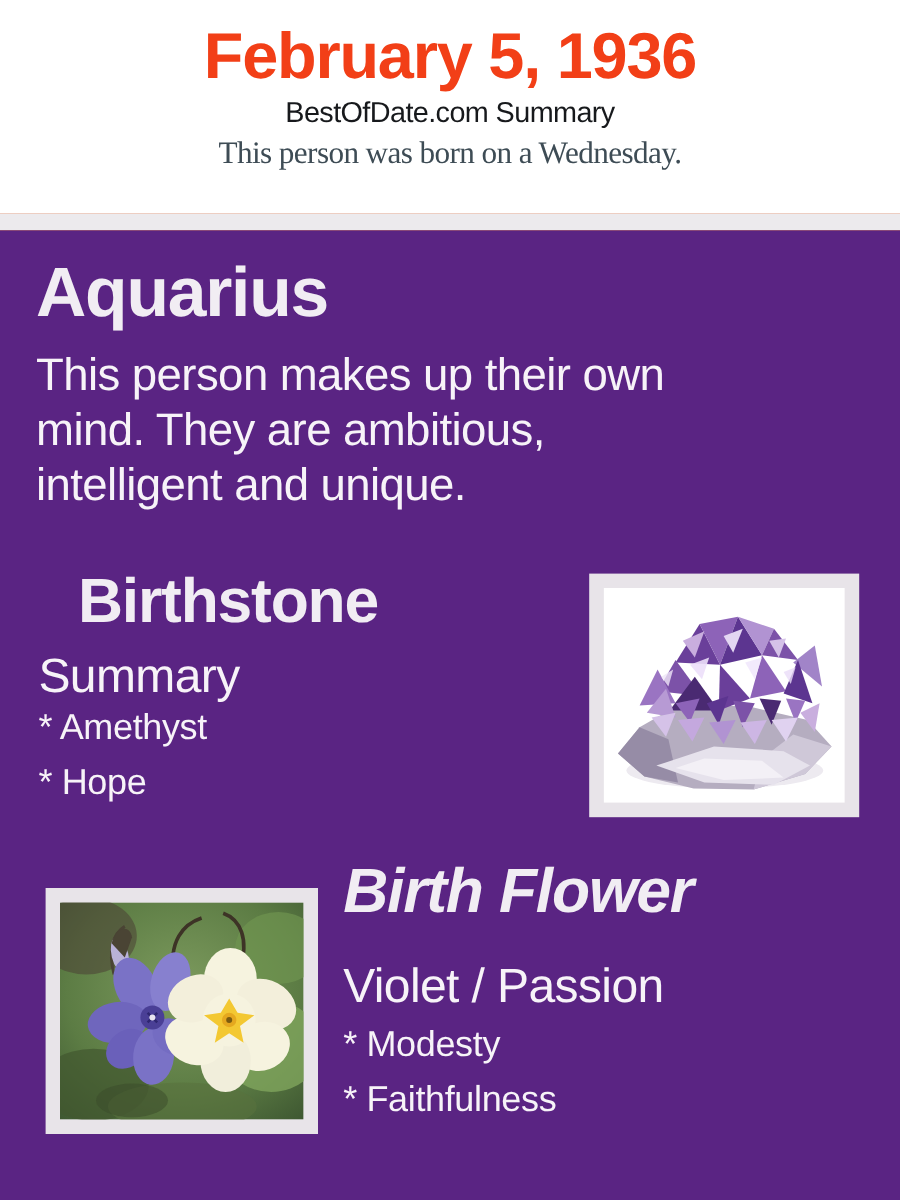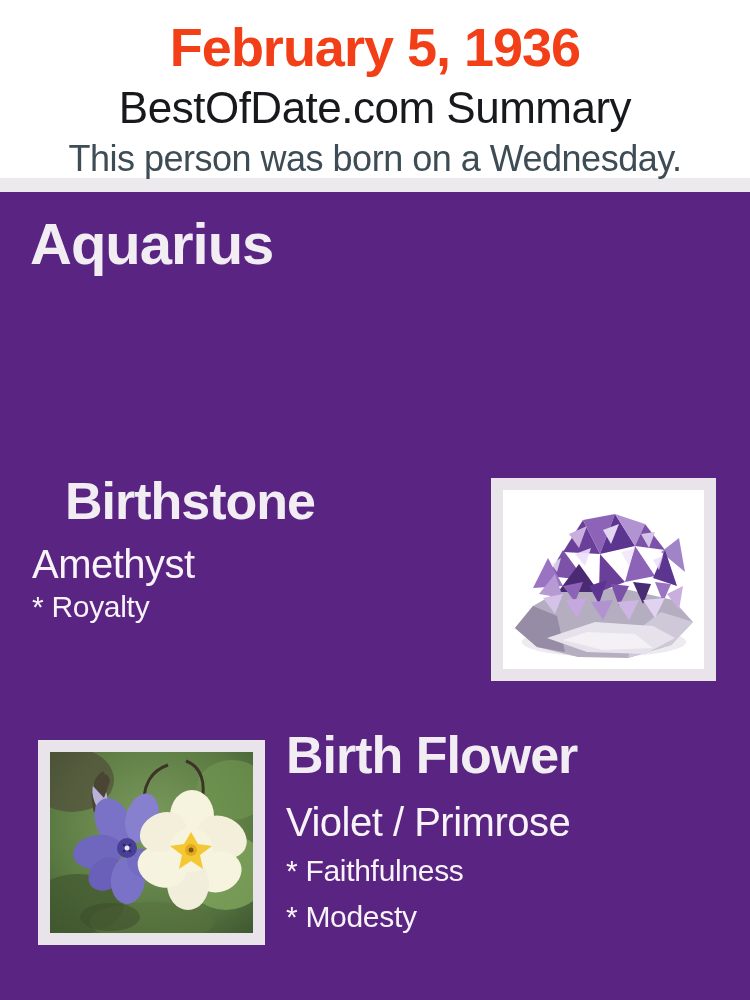--- a/index.html
+++ b/index.html
@@ -7,26 +7,26 @@
     position:relative;width:750px;height:1000px;overflow:hidden;
     background:#c2410c;font-family:"Liberation Sans","DejaVu Sans",sans-serif;
   }
   
   .header{position:relative;width:750px;height:178px;background:#ffffff;text-align:center;}
   .date-title{
     padding-top:16px;font-size:54px;font-weight:700;letter-spacing:-1px;
     color:#F23F17;line-height:1.15;
   }
   .site-subtitle{
-    margin-top:2px;font-size:44px;font-weight:400;letter-spacing:-0.5px;
+    margin-top:2px;font-size:24px;font-weight:400;letter-spacing:-0.5px;
     color:#17191C;line-height:1.25;
   }
   .born-line{
-    margin-top:2px;font-size:36px;font-weight:400;letter-spacing:-0.5px;
-    color:#3E4C55;line-height:1.2;
+    margin-top:2px;font-size:26px;font-weight:400;letter-spacing:-0.5px;
+    color:#3E4C55;line-height:1.2;font-family:Liberation Serif, serif;
   }
   .divider-band{width:750px;height:14px;background:#ECEAED;}
   
   .body-section{position:relative;width:750px;height:808px;background:#5A2483;}
   .zodiac-name{
     position:absolute;left:30px;top:16px;font-size:58px;font-weight:700;
     letter-spacing:-1px;color:#F1EDF3;line-height:1.25;
   }
   .zodiac-desc{
     position:absolute;left:30px;top:98px;width:680px;font-size:38px;font-weight:400;
@@ -41,21 +41,21 @@
     color:#F7F3F8;line-height:1.2;
   }
   .traits{position:absolute;}
   .trait{
     font-size:30px;font-weight:400;letter-spacing:-0.3px;color:#F7F3F8;
     line-height:38px;margin-bottom:8px;
   }
   .bs-heading{left:32px;top:278px;margin-left:33px;}
   .bs-name{left:32px;top:348px;}
   .bs-traits{left:32px;top:396px;}
-  .bf-heading{left:286px;top:532px;}
+  .bf-heading{left:286px;top:520px;font-style:italic;}
   .bf-name{left:286px;top:606px;}
   .bf-traits{left:286px;top:660px;}
   
   .photo-frame{
     position:absolute;box-sizing:border-box;padding:12px;background:#E8E4E9;
   }
   .amethyst-frame{top:286px;left:491px;width:225px;height:203px;}
   .flower-frame{top:548px;left:38px;width:227px;height:205px;}
   .photo-frame svg{display:block;width:100%;height:100%;}
 </style>
@@ -68,25 +68,29 @@
     <div class="date-title">February 5, 1936</div>
     <div class="site-subtitle">BestOfDate.com Summary</div>
     <div class="born-line">This person was born on a Wednesday.</div>
   </div>
 
   <div class="divider-band"></div>
 
   <div class="body-section">
 
     <div class="zodiac-name">Aquarius</div>
+    <div class="zodiac-desc">This person makes up their own
+mind. They are ambitious,
+intelligent and unique.</div>
 
     <div class="sub-heading bs-heading">Birthstone</div>
-    <div class="sub-name bs-name">Amethyst</div>
+    <div class="sub-name bs-name">Summary</div>
     <div class="traits bs-traits">
-      <div class="trait">* Royalty</div>
+      <div class="trait">* Amethyst</div>
+      <div class="trait">* Hope</div>
     </div>
 
     <div class="photo-frame amethyst-frame">
       <svg viewBox="0 0 201 179" preserveAspectRatio="none">
         <rect width="201" height="179" fill="#ffffff"></rect>
         <ellipse cx="101" cy="152" rx="82" ry="15" fill="#edeaf0"></ellipse>
 
         <path d="M30 116 L12 138 L34 157 L75 167 L125 168 L168 155 L190 132 L170 110 L118 98 L58 100 Z" fill="#b5adc0"></path>
         <path d="M30 116 L12 138 L34 157 L62 162 L54 126 Z" fill="#968ca6"></path>
         <path d="M125 168 L168 155 L190 132 L158 122 L132 142 Z" fill="#cfc8d8"></path>
@@ -168,20 +172,20 @@
         <ellipse cx="112" cy="115" rx="25" ry="20" fill="#f6f3df" transform="rotate(22 112 115)"></ellipse>
         <ellipse cx="113" cy="80" rx="24" ry="19" fill="#f3efdb" transform="rotate(-26 113 80)"></ellipse>
         <circle cx="141" cy="98" r="22" fill="#f6f3df"></circle>
         <polygon points="141,80 148,92 162,94 150,103 153,117 141,109 129,117 132,103 120,94 134,92" fill="#f3c832"></polygon>
         <circle cx="141" cy="98" r="6" fill="#e5a81f"></circle>
         <circle cx="141" cy="98" r="2.5" fill="#7a5b10"></circle>
       </svg>
     </div>
 
     <div class="sub-heading bf-heading">Birth Flower</div>
-    <div class="sub-name bf-name">Violet / Primrose</div>
+    <div class="sub-name bf-name">Violet / Passion</div>
     <div class="traits bf-traits">
+      <div class="trait">* Modesty</div>
       <div class="trait">* Faithfulness</div>
-      <div class="trait">* Modesty</div>
     </div>
 
   </div>
 </div>
 
 </body></html>

